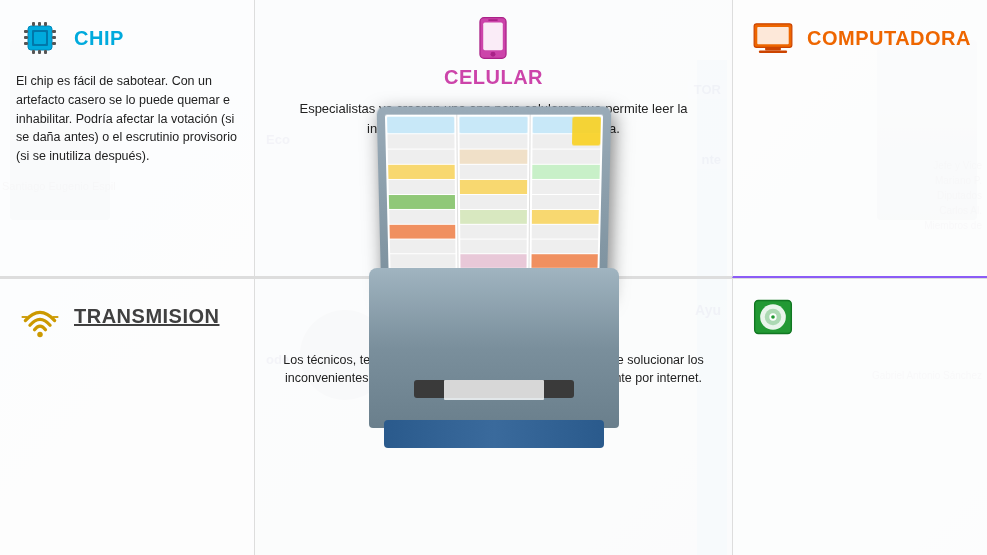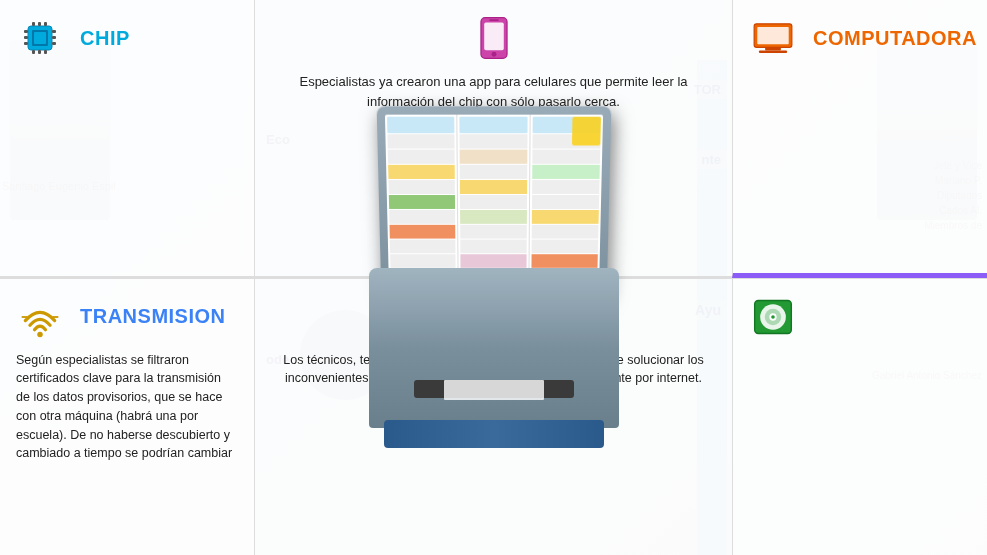--- a/index.html
+++ b/index.html
@@ -41,21 +41,21 @@
       background: rgba(255,255,255,0.93);
       padding: 14px 16px 12px 16px;
       position: relative;
       overflow: hidden;
     }
 
     .card-header {
       display: flex;
       align-items: center;
       margin-bottom: 10px;
-      gap: 16px;
+      gap: 10px;
     }
 
     .card-icon {
       width: 48px;
       height: 48px;
       flex-shrink: 0;
       display: flex;
       align-items: center;
       justify-content: center;
     }
@@ -97,21 +97,21 @@
       align-items: center;
       gap: 4px;
     }
     .card-celular .card-title { color: #cc44aa; }
     .card-celular .card-body { font-size: 13px; line-height: 1.55; }
 
     
     .card-computadora {
       grid-column: 3;
       grid-row: 1;
-      border-bottom: 5px solid #8b5cf6;
+      border-bottom: 2px solid #8b5cf6;
       border-left: 1px solid #ddd;
     }
     .card-computadora .card-title { color: #ee6600; }
 
     
     .card-transmision {
       grid-column: 1;
       grid-row: 2;
       border-top: 1px solid #ddd;
       border-right: 1px solid #ddd;
@@ -215,32 +215,34 @@
           <rect x="14" y="6" width="3" height="4" rx="1" fill="#555"></rect>
           <rect x="20" y="6" width="3" height="4" rx="1" fill="#555"></rect>
           <rect x="26" y="6" width="3" height="4" rx="1" fill="#555"></rect>
           <rect x="14" y="34" width="3" height="4" rx="1" fill="#555"></rect>
           <rect x="20" y="34" width="3" height="4" rx="1" fill="#555"></rect>
           <rect x="26" y="34" width="3" height="4" rx="1" fill="#555"></rect>
         </svg>
       </div>
       <span class="card-title" style="color:#00aadd;">CHIP</span>
     </div>
+    <div class="card-body">El chip es fácil de sabotear. Con un artefacto casero se lo puede quemar e inhabilitar. Podría afectar la votación (si se daña antes) o el escrutinio provisorio (si se inutiliza después).</div>
   </div>
 
   <div class="card card-celular">
     <div class="card-header">
       <div class="card-icon celular-icon">
         <svg viewBox="0 0 44 54" width="36" height="44" fill="none" xmlns="http://www.w3.org/2000/svg">
           <rect x="6" y="2" width="32" height="50" rx="5" fill="#cc44aa" stroke="#aa2288" stroke-width="1.5"></rect>
           <rect x="10" y="8" width="24" height="34" rx="2" fill="white" opacity="0.9"></rect>
           <circle cx="22" cy="47" r="3" fill="#aa2288"></circle>
           <rect x="16" y="4" width="12" height="2" rx="1" fill="#aa2288"></rect>
         </svg>
       </div>
+      <span class="card-title" style="color:#cc44aa;">CELULAR</span>
     </div>
     <div class="card-body">Especialistas ya crearon una app para celulares que permite leer la información del chip con sólo pasarlo cerca.</div>
   </div>
 
   <div class="card card-computadora">
     <div class="card-header">
       <div class="card-icon computadora-icon">
         <svg viewBox="0 0 56 44" width="56" height="44" fill="none" xmlns="http://www.w3.org/2000/svg">
           <rect x="4" y="4" width="48" height="30" rx="3" fill="#ee6600" stroke="#cc4400" stroke-width="1.5"></rect>
           <rect x="8" y="8" width="40" height="22" rx="1" fill="white" opacity="0.85"></rect>
@@ -259,23 +261,22 @@
 
           <path d="M8 28 Q24 10 40 28" stroke="#cc9900" stroke-width="3.5" fill="none" stroke-linecap="round"></path>
           <path d="M13 33 Q24 20 35 33" stroke="#cc9900" stroke-width="3.5" fill="none" stroke-linecap="round"></path>
           <path d="M18 38 Q24 30 30 38" stroke="#cc9900" stroke-width="3.5" fill="none" stroke-linecap="round"></path>
           <circle cx="24" cy="43" r="3" fill="#cc9900"></circle>
 
           <line x1="4" y1="24" x2="10" y2="24" stroke="#cc9900" stroke-width="2"></line>
           <line x1="38" y1="24" x2="44" y2="24" stroke="#cc9900" stroke-width="2"></line>
         </svg>
       </div>
-      <span class="card-title" style="color:#3b82f6;">TRANSMISION</span>
-    </div>
-    <div class="card-body">Según especialistas se filtraron certificados clave para la transmisión de los datos provisorios, que se hace con otra máquina (habrá una por escuela). De no haberse descubierto y cambiado a tiempo se podrían cambiar</div>
+      <span class="card-title" style="color:#404040;text-decoration:underline;">TRANSMISION</span>
+    </div>
   </div>
 
   <div class="card card-tecnicos">
     <div class="card-header" style="justify-content:center;">
       <div class="card-icon tecnicos-icon">
         <svg viewBox="0 0 48 48" width="46" height="46" fill="none" xmlns="http://www.w3.org/2000/svg">
 
           <path d="M34 6 C38 6 42 10 42 14 C42 17 40 20 37 21 L14 44 C12 46 9 46 7 44 C5 42 5 39 7 37 L30 14 C29 11 30 7 33 6 Z" fill="#888800" stroke="#666600" stroke-width="1"></path>
           <circle cx="11" cy="41" r="3" fill="#aaa800"></circle>
 

